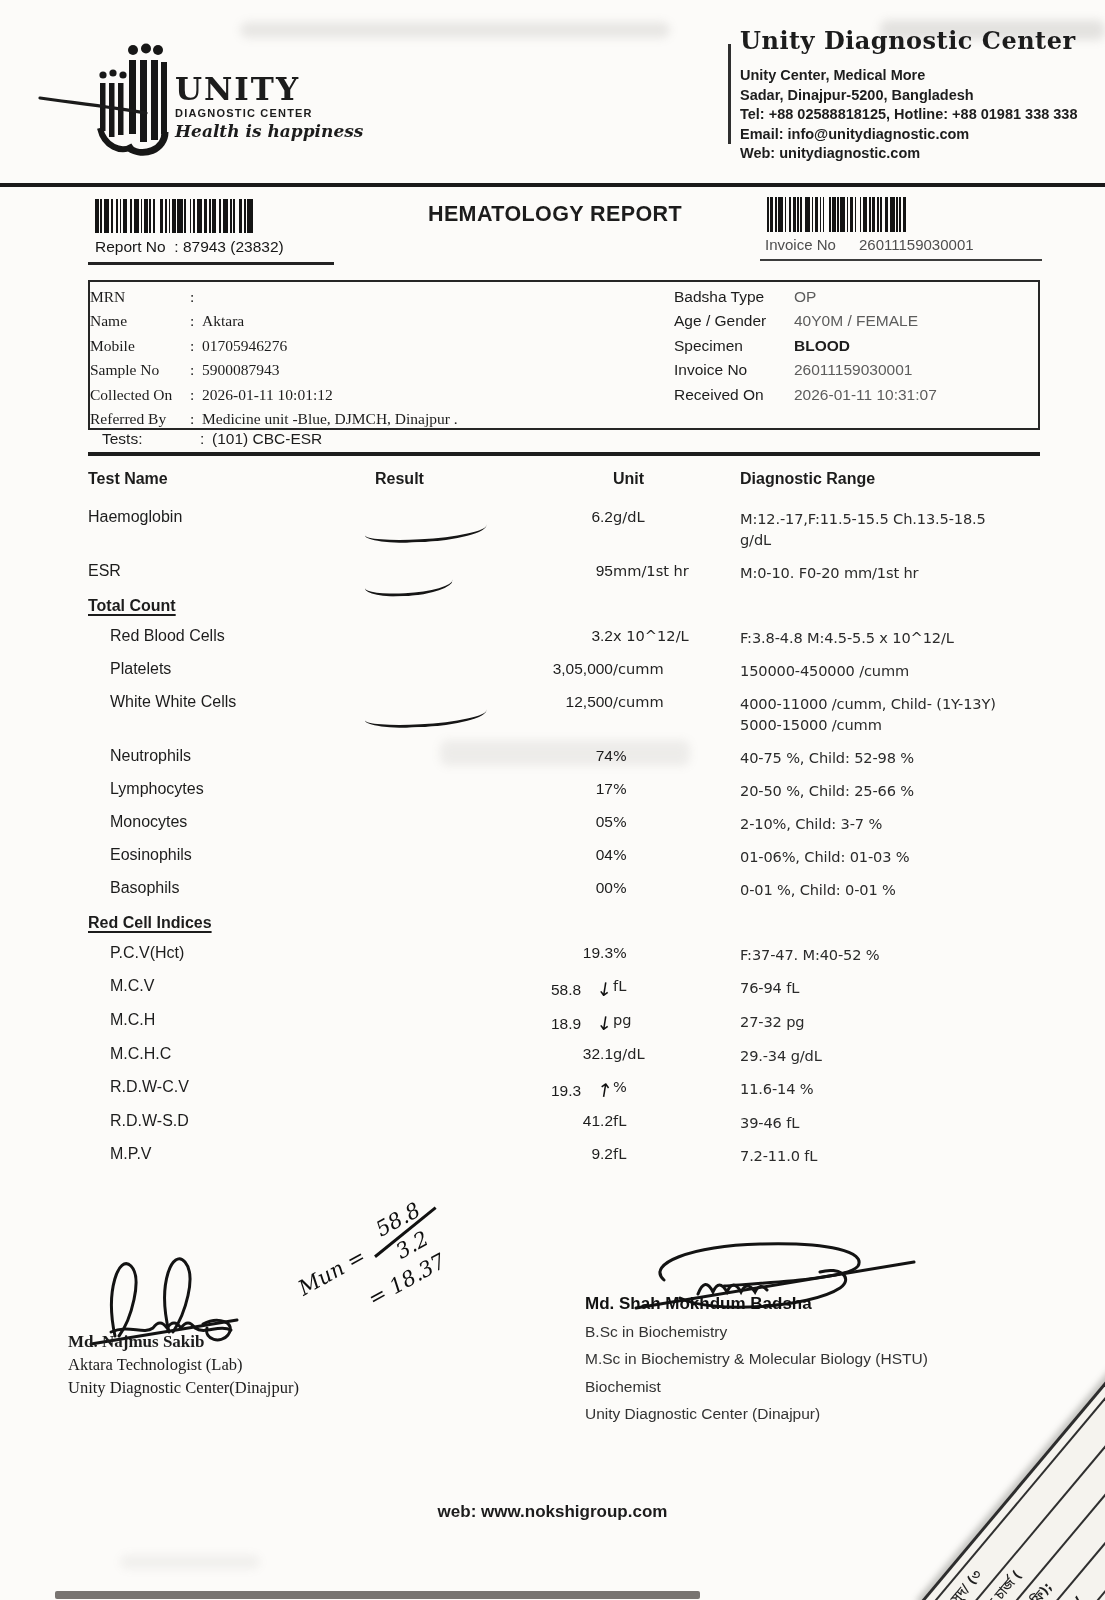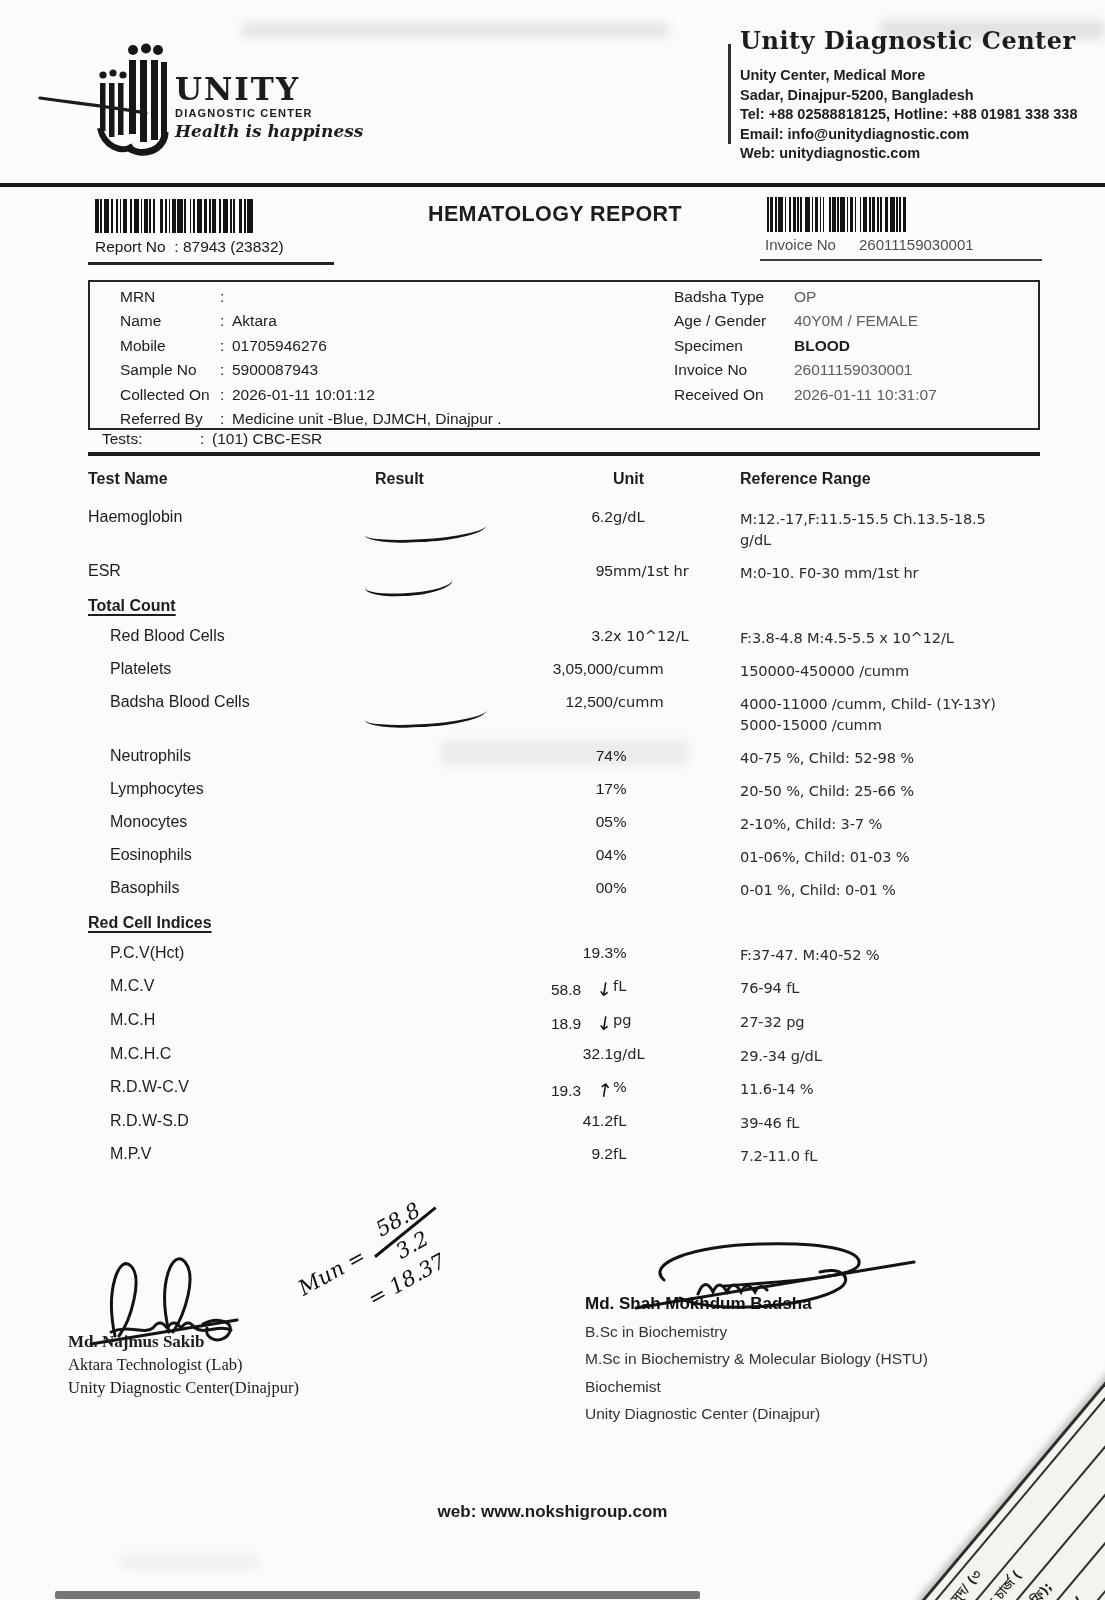--- a/index.html
+++ b/index.html
@@ -26,21 +26,21 @@
   #barcode-right{left:767px;top:197px;width:212px;height:35px;}
   .report-no{left:95px;top:238px;font-size:15.5px;color:#161616;}
   .report-no-rule{left:88px;top:262px;width:246px;height:3px;background:#232323;}
   .title{left:320px;top:202px;width:470px;text-align:center;font-size:21.5px;font-weight:bold;letter-spacing:.4px;}
   .invoice-no{left:765px;top:236px;font-size:15px;color:#4e4e4e;}
   .invoice-no .lbl{display:inline-block;width:94px;}
   .invoice-rule{left:760px;top:259px;width:282px;height:2px;background:#3c3c3c;}
   
   .patient-box{left:88px;top:280px;width:952px;height:150px;border:2px solid #262626;box-sizing:border-box;}
   .pcol{position:absolute;top:3px;}
-  #patient-left{left:30px;width:560px;}
+  #patient-left{left:0;width:560px;font-family:Liberation Serif, serif;}
   #patient-right{left:584px;width:360px;}
   .prow{line-height:24.4px;font-size:15.5px;white-space:nowrap;}
   .plabel{display:inline-block;width:100px;}
   #patient-right .plabel{width:120px;}
   .pcolon{display:inline-block;width:12px;}
   .pvalue.bold{font-weight:bold;}
   .pvalue.faded{color:#5c5c5c;}
   .tests-row{left:102px;top:430px;font-size:15.5px;}
   .tests-row .plabel{width:98px;}
   .rule-thick2{left:88px;top:452px;width:952px;height:4px;background:#1d1d1d;}
@@ -300,59 +300,59 @@
   <div class="abs tests-row">
     <span class="plabel">Tests:</span><span class="pcolon">:</span><span>(101) CBC-ESR</span>
   </div>
   <div class="abs rule-thick2"></div>
 
   <div class="abs tablewrap">
     <div class="thead">
       <span>Test Name</span>
       <span>Result</span>
       <span>Unit</span>
-      <span>Reference Range</span>
+      <span>Diagnostic Range</span>
     </div>
     <div id="table-body">
         <div class="trow">
           <span class="name">Haemoglobin</span>
           <div class="rcell"><span class="result">6.2</span><span class="pen-underline"></span></div>
           <span class="unit">g/dL</span>
           <div class="refcell">
             <div>M:12.-17,F:11.5-15.5 Ch.13.5-18.5</div>
             <div>g/dL</div>
           </div>
         </div>
         <div class="trow">
           <span class="name">ESR</span>
           <div class="rcell"><span class="result">95</span><span class="pen-underline narrow"></span></div>
           <span class="unit">mm/1st hr</span>
           <div class="refcell">
-            <div>M:0-10. F0-30 mm/1st hr</div>
+            <div>M:0-10. F0-20 mm/1st hr</div>
           </div>
         </div>
         <div class="tsection"><span>Total Count</span></div>
         <div class="trow indent">
           <span class="name">Red Blood Cells</span>
           <div class="rcell"><span class="result">3.2</span></div>
           <span class="unit">x 10^12/L</span>
           <div class="refcell">
             <div>F:3.8-4.8 M:4.5-5.5 x 10^12/L</div>
           </div>
         </div>
         <div class="trow indent">
           <span class="name">Platelets</span>
           <div class="rcell"><span class="result">3,05,000</span></div>
           <span class="unit">/cumm</span>
           <div class="refcell">
             <div>150000-450000 /cumm</div>
           </div>
         </div>
         <div class="trow indent">
-          <span class="name">Badsha Blood Cells</span>
+          <span class="name">White White Cells</span>
           <div class="rcell"><span class="result">12,500</span><span class="pen-underline"></span></div>
           <span class="unit">/cumm</span>
           <div class="refcell">
             <div>4000-11000 /cumm, Child- (1Y-13Y)</div>
             <div>5000-15000  /cumm</div>
           </div>
         </div>
         <div class="trow indent">
           <span class="name">Neutrophils</span>
           <div class="rcell"><span class="result">74</span></div>

